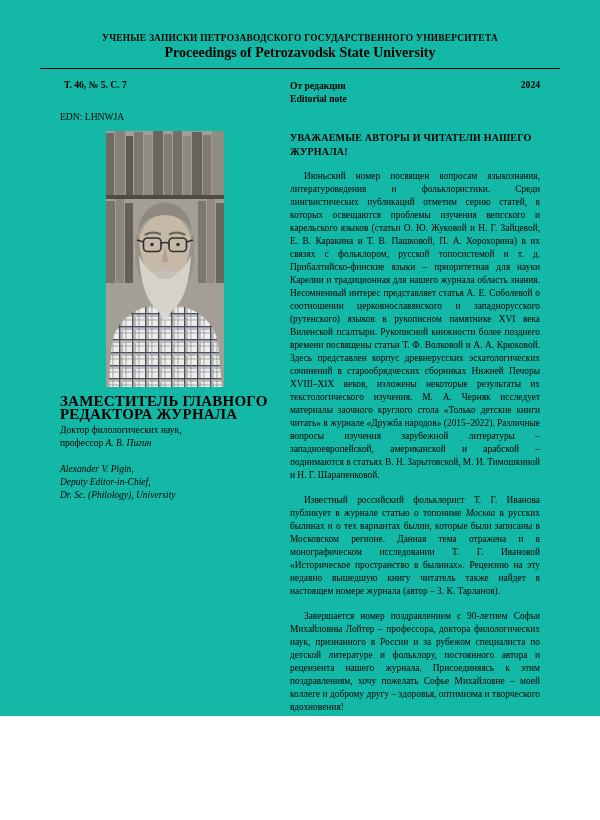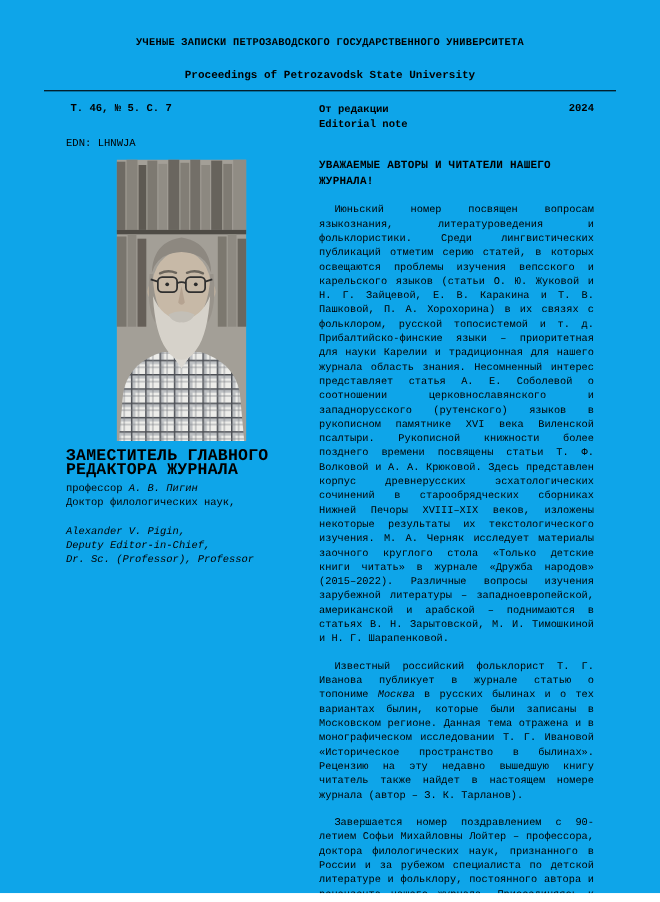--- a/index.html
+++ b/index.html
@@ -1,28 +1,28 @@
 <!DOCTYPE html>
 <html lang="ru"><head>
 <meta charset="utf-8">
 <style>
   * { margin:0; padding:0; box-sizing:border-box; }
   html, body { background:#ffffff; }
   .page {
-    width:600px; height:812px;
-    background:#0ea5e9;
+    width:600px; height:716px;
+    background:#14b8a6;
     color:#000;
-    font-family:Liberation Mono, monospace;
+    font-family:Liberation Serif, serif;
     overflow:hidden;
     position:relative;
   }
   
   .header { padding-top:33px; text-align:center; }
   .journal-ru { font-size:9.4px; font-weight:bold; letter-spacing:0.25px; }
-  .journal-en { font-size:10px; font-weight:bold; margin-top:20px; }
+  .journal-en { font-size:14px; font-weight:bold; margin-top:2px; }
   .rule { margin:7px 40px 0 40px; border-top:1px solid #000; }
   
   .meta-row { position:relative; margin:10px 60px 0; height:27px; font-size:9.6px; font-weight:bold; }
   .meta-volume { position:absolute; left:4px; top:0; }
   .meta-section { position:absolute; left:230px; top:0; line-height:13px; }
   .meta-year { position:absolute; right:0; top:0; }
   .edn { margin:5px 60px 0; font-size:9.6px; }
   
   .columns { display:flex; margin:9px 60px 0; gap:20px; }
   .left-col { flex:0 0 210px; width:210px; }
@@ -137,28 +137,28 @@
             <path d="M55 112.5 Q59 110.5 63 112.5"></path>
             <path d="M37.5 111 L31 109"></path>
             <path d="M80.5 111 L87 109"></path>
           </g>
         </svg>
       </div>
 
       <div class="author-role">ЗАМЕСТИТЕЛЬ ГЛАВНОГО РЕДАКТОРА ЖУРНАЛА</div>
 
       <div class="author-degree">
+        <div>Доктор филологических наук,</div>
         <div><span>профессор </span><i>А. В. Пигин</i></div>
-        <div>Доктор филологических наук,</div>
       </div>
 
       <div class="author-en">
         <div>Alexander V. Pigin,</div>
         <div>Deputy Editor-in-Chief,</div>
-        <div>Dr. Sc. (Professor), Professor</div>
+        <div>Dr. Sc. (Philology), University</div>
       </div>
     </div>
 
     <div class="right-col">
       <div class="editorial-title">УВАЖАЕМЫЕ АВТОРЫ И ЧИТАТЕЛИ НАШЕГО ЖУРНАЛА!</div>
       <div class="editorial-body" id="editorial-body">
           <p class="body-paragraph"><span>Июньский номер посвящен вопросам языкознания, литературоведения и фольклористики. Среди лингвистических публикаций отметим серию статей, в которых освещаются проблемы изучения вепсского и карельского языков (статьи О. Ю. Жуковой и Н. Г. Зайцевой, Е. В. Каракина и Т. В. Пашковой, П. А. Хорохорина) в их связях с фольклором, русской топосистемой и т. д. Прибалтийско-финские языки – приоритетная для науки Карелии и традиционная для нашего журнала область знания. Несомненный интерес представляет статья А. Е. Соболевой о соотношении церковнославянского и западнорусского (рутенского) языков в рукописном памятнике XVI века Виленской псалтыри. Рукописной книжности более позднего времени посвящены статьи Т. Ф. Волковой и А. А. Крюковой. Здесь представлен корпус древнерусских эсхатологических сочинений в старообрядческих сборниках Нижней Печоры XVIII–XIX веков, изложены некоторые результаты их текстологического изучения. М. А. Черняк исследует материалы заочного круглого стола «Только детские книги читать» в журнале «Дружба народов» (2015–2022). Различные вопросы изучения зарубежной литературы – западноевропейской, американской и арабской – поднимаются в статьях В. Н. Зарытовской, М. И. Тимошкиной и Н. Г. Шарапенковой.</span></p>
           <p class="body-paragraph"><span>Известный российский фольклорист Т. Г. Иванова публикует в журнале статью о топониме </span><i>Москва</i><span> в русских былинах и о тех вариантах былин, которые были записаны в Московском регионе. Данная тема отражена и в монографическом исследовании Т. Г. Ивановой «Историческое пространство в былинах». Рецензию на эту недавно вышедшую книгу читатель также найдет в настоящем номере журнала (автор – З. К. Тарланов).</span></p>
           <p class="body-paragraph"><span>Завершается номер поздравлением с 90-летием Софьи Михайловны Лойтер – профессора, доктора филологических наук, признанного в России и за рубежом специалиста по детской литературе и фольклору, постоянного автора и рецензента нашего журнала. Присоединяясь к этим поздравлениям, хочу пожелать Софье Михайловне – моей коллеге и доброму другу – здоровья, оптимизма и творческого вдохновения!</span></p>
         </div>

